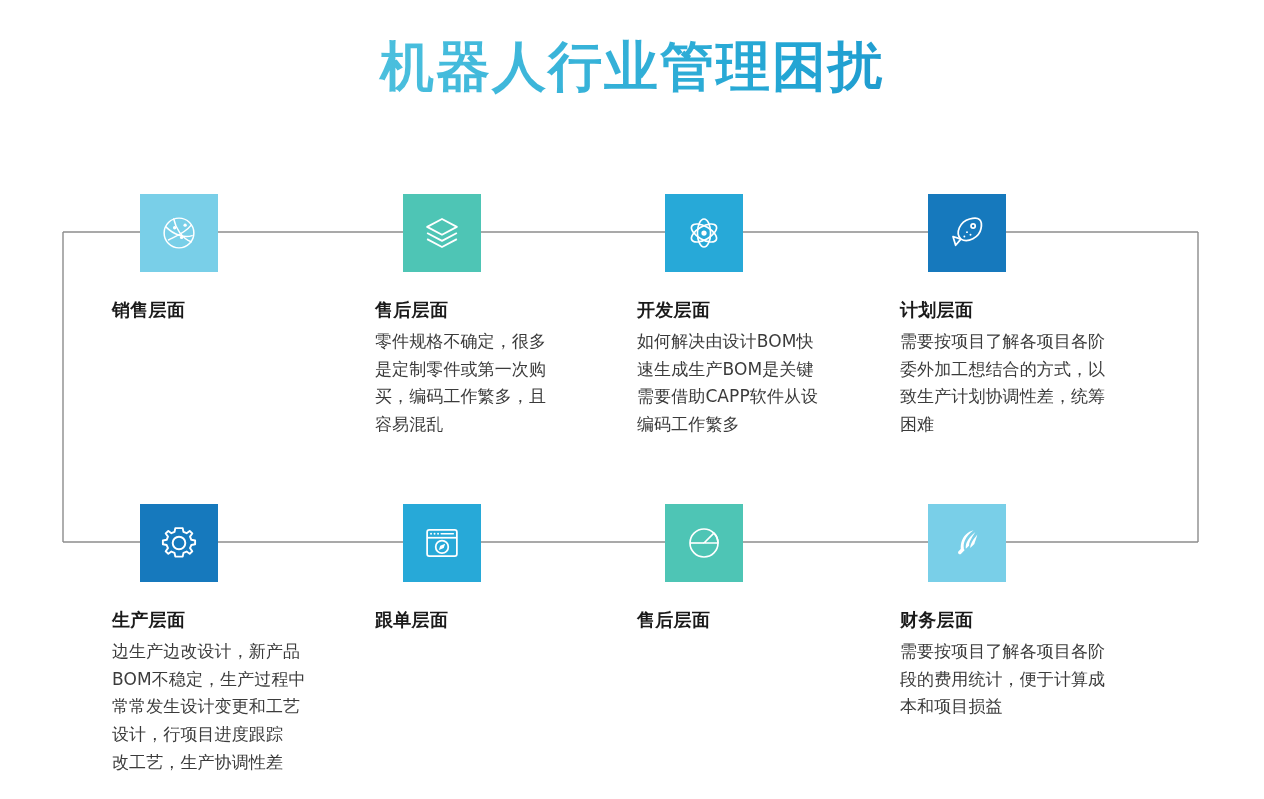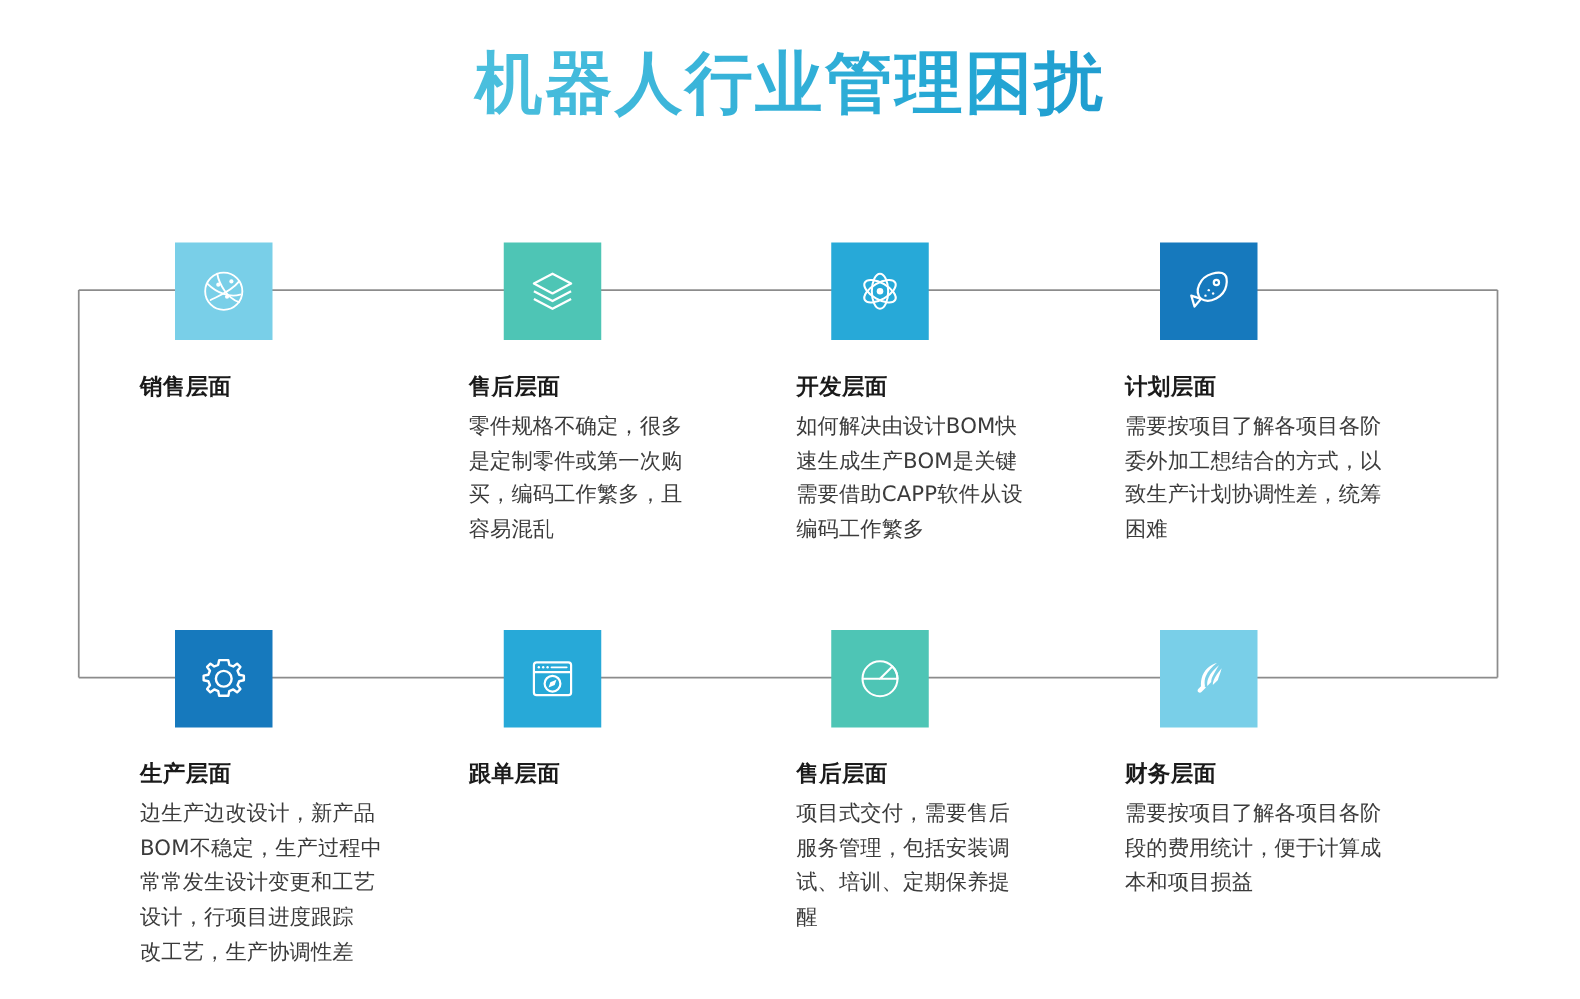--- a/index.html
+++ b/index.html
@@ -212,24 +212,20 @@
 
   <div class="card row-bottom col-2">
     <div class="card-icon" style="background:#4ec5b5">
       <svg width="42" height="42" viewBox="0 0 48 48" fill="none" stroke="#ffffff" stroke-width="1.9" stroke-linejoin="round">
         <circle cx="24" cy="24" r="16"></circle>
         <path d="M24 24 L35.3 12.7 A16 16 0 0 1 40 24 Z"></path>
         <path d="M24 24 L8 24"></path>
       </svg>
     </div>
     <div class="card-title">售后层面</div>
-    <div class="card-body">项目式交付，需要售后
-服务管理，包括安装调
-试、培训、定期保养提
-醒</div>
   </div>
 
   <div class="card row-bottom col-3">
     <div class="card-icon" style="background:#79cfe8">
       <svg width="42" height="42" viewBox="0 0 48 48" fill="none">
         <g fill="#ffffff">
           <path d="M31.5 9.5 C25 11 19.5 16 17.5 23.5 C16.6 27 16.6 30.5 17.4 33.5 L20.5 30.4 C19.9 27.4 20.2 24.2 21.4 21.4 C23.4 16.6 27.1 12.8 31.5 9.5 Z"></path>
           <path d="M33.5 11.5 C29 15.5 25.5 19 23.6 23.5 C22.6 26 22.3 28.4 22.7 30.6 L26.3 27 C26.2 25.4 26.6 23.7 27.4 22.1 C29 19 31.2 15.3 33.5 11.5 Z"></path>
           <path d="M35.8 14.4 C32.4 18.6 29.8 22 28.5 25.4 C27.9 27 27.6 28.5 27.7 29.8 L32.4 25.2 C32.6 23.9 33 22.5 33.7 21 C34.5 19 35.2 16.7 35.8 14.4 Z"></path>
           <path d="M18.5 29.2 L14.4 33.3 C13.6 34.1 13.6 35.4 14.4 36.2 C15.2 37 16.5 37 17.3 36.2 L21.4 32.1 Z"></path>

